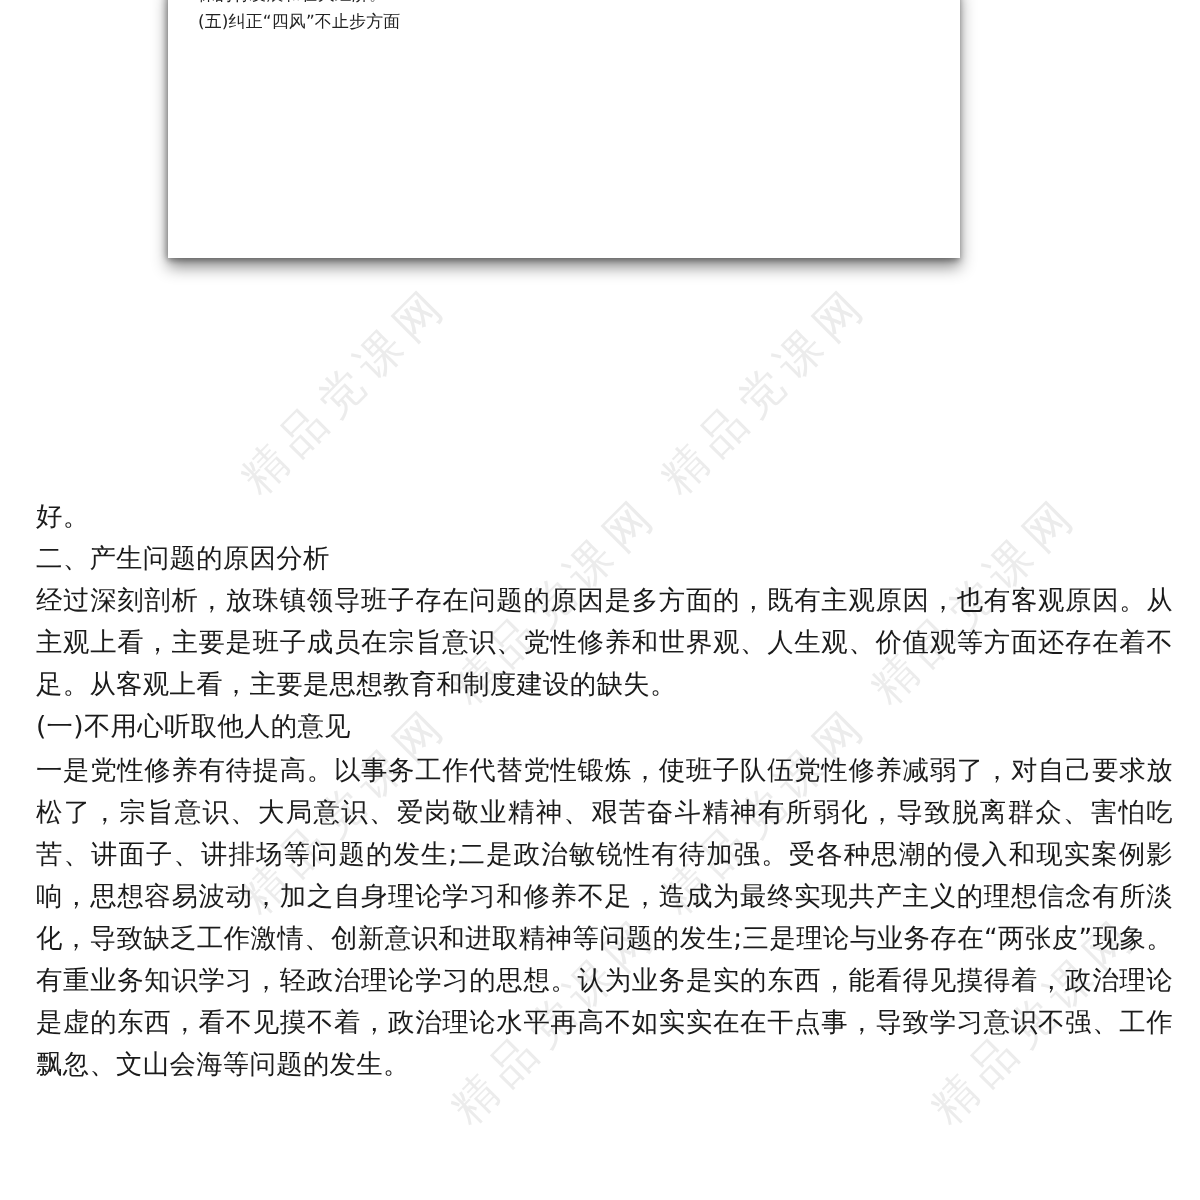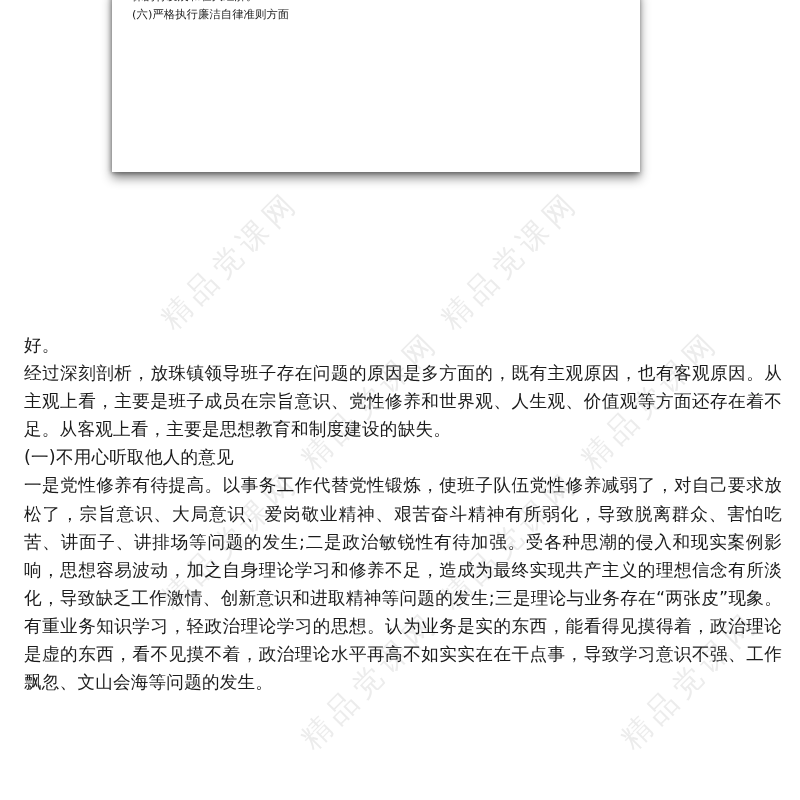--- a/index.html
+++ b/index.html
@@ -42,22 +42,23 @@
 <div class="watermark" style="left:280px; top:380px;">精品党课网</div>
 <div class="watermark" style="left:560px; top:380px;">精品党课网</div>
 <div class="watermark" style="left:140px; top:520px;">精品党课网</div>
 <div class="watermark" style="left:420px; top:520px;">精品党课网</div>
 <div class="watermark" style="left:280px; top:660px;">精品党课网</div>
 <div class="watermark" style="left:600px; top:660px;">精品党课网</div>
 
 <div class="card">
   <div class="card-inner">
     <p class="clip-top">保的村发展和壮大经济。</p>
-    <p>(六)严格执行廉洁自律准则方面</p>
+    <p>(五)纠正“四风”不止步方面</p>
   </div>
 </div>
 
 <div class="main">
   <p>好。</p>
+  <p>二、产生问题的原因分析</p>
   <p>经过深刻剖析，放珠镇领导班子存在问题的原因是多方面的，既有主观原因，也有客观原因。从主观上看，主要是班子成员在宗旨意识、党性修养和世界观、人生观、价值观等方面还存在着不足。从客观上看，主要是思想教育和制度建设的缺失。</p>
   <p>(一)不用心听取他人的意见</p>
   <p>一是党性修养有待提高。以事务工作代替党性锻炼，使班子队伍党性修养减弱了，对自己要求放松了，宗旨意识、大局意识、爱岗敬业精神、艰苦奋斗精神有所弱化，导致脱离群众、害怕吃苦、讲面子、讲排场等问题的发生;二是政治敏锐性有待加强。受各种思潮的侵入和现实案例影响，思想容易波动，加之自身理论学习和修养不足，造成为最终实现共产主义的理想信念有所淡化，导致缺乏工作激情、创新意识和进取精神等问题的发生;三是理论与业务存在“两张皮”现象。有重业务知识学习，轻政治理论学习的思想。认为业务是实的东西，能看得见摸得着，政治理论是虚的东西，看不见摸不着，政治理论水平再高不如实实在在干点事，导致学习意识不强、工作飘忽、文山会海等问题的发生。</p>
 </div>
 
 </body></html>

